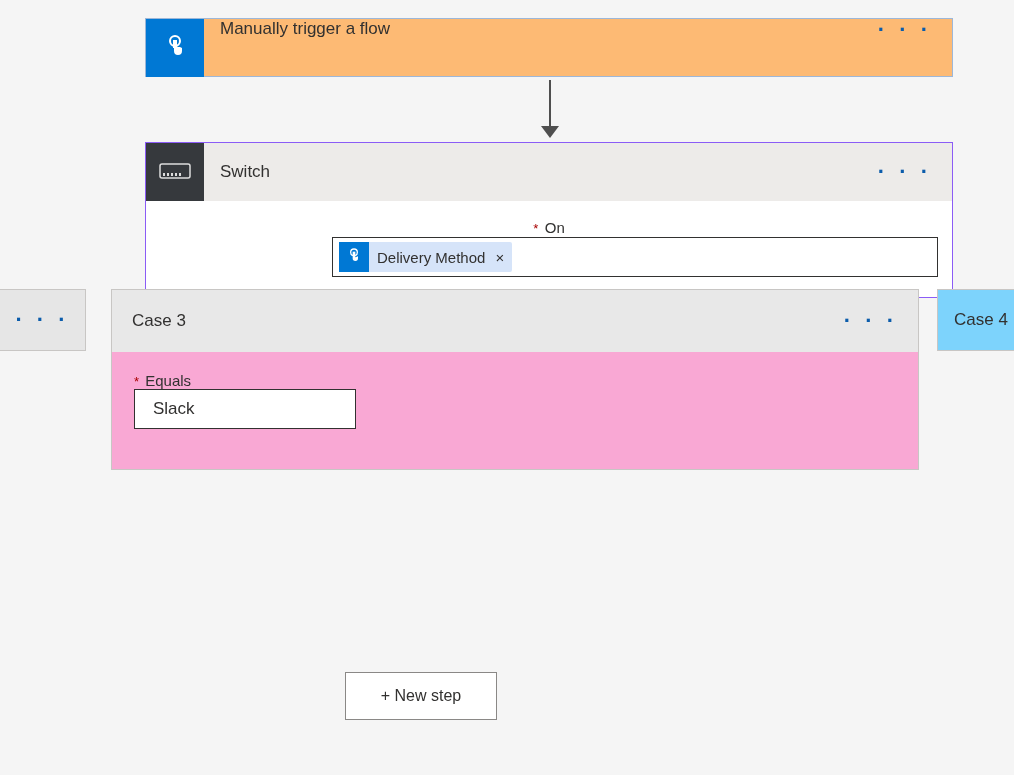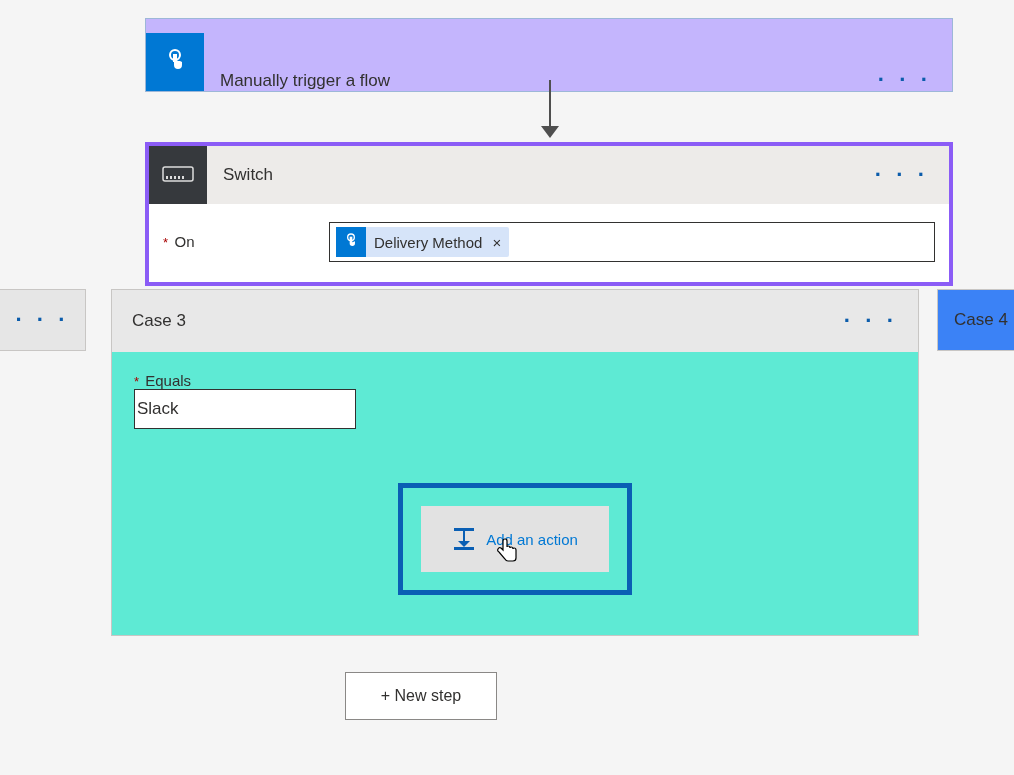--- a/index.html
+++ b/index.html
@@ -11,25 +11,25 @@
     overflow: hidden;
     position: relative;
   }
 
   
   .trigger-card {
     position: absolute;
     left: 145px;
     top: 18px;
     width: 808px;
-    height: 74px;
-    background: #c4b5fd;
+    height: 59px;
+    background: #fdba74;
     border: 1px solid #9db7d8;
     display: flex;
-    align-items: flex-end;
+    align-items: flex-start;
   }
   .trigger-icon-box {
     width: 58px;
     height: 58px;
     background: #0078d4;
     display: flex;
     align-items: center;
     justify-content: center;
     flex-shrink: 0;
   }
@@ -74,21 +74,21 @@
     border-top: 12px solid #4f4f4f;
     margin-top: -2px;
   }
 
   
   .switch-card {
     position: absolute;
     left: 145px;
     top: 142px;
     width: 808px;
-    border: 4px solid #8b5cf6;
+    border: 1px solid #8b5cf6;
     background: #fff;
   }
   .switch-header {
     height: 58px;
     background: #edebe9;
     display: flex;
     align-items: center;
   }
   .switch-icon-box {
     width: 58px;
@@ -101,20 +101,21 @@
   }
   .switch-title {
     margin-left: 16px;
     font-size: 17px;
     color: #323130;
   }
   .switch-body {
     padding: 18px 14px 20px 14px;
     display: flex;
     align-items: center;
+    flex-direction: column;
   }
   .required-star {
     color: #a80000;
     font-size: 13px;
     margin-right: 2px;
   }
   .field-label {
     font-size: 15px;
     color: #323130;
   }
@@ -166,37 +167,37 @@
     display: flex;
     align-items: center;
     justify-content: center;
   }
   .case-next {
     position: absolute;
     right: 0;
     top: 289px;
     width: 77px;
     height: 62px;
-    background: #3b82f6;
+    background: #7dd3fc;
     border: 1px solid #c8c6c4;
     border-right: none;
     display: flex;
     align-items: center;
     padding-left: 16px;
     font-size: 17px;
     color: #323130;
   }
 
   .case-card {
     position: absolute;
     left: 111px;
     top: 289px;
     width: 808px;
     border: 1px solid #c8c6c4;
-    background: #5eead4;
+    background: #f9a8d4;
   }
   .case-header {
     height: 62px;
     background: #e8e8e8;
     display: flex;
     align-items: center;
     padding-left: 20px;
   }
   .case-title {
     font-size: 17px;
@@ -208,21 +209,21 @@
   .equals-label {
     font-size: 15px;
     color: #323130;
     margin-bottom: 0;
   }
   .equals-input {
     width: 222px;
     height: 40px;
     border: 1px solid #323130;
     font-size: 17px;
-    padding: 6px 2px;
+    padding: 6px 18px;
     font-family: inherit;
     color: #323130;
   }
 
   .add-action-wrap {
     margin: 54px auto 0 auto;
     width: 234px;
     border: 5px solid #0a5fb4;
     padding: 18px;
     display: flex;
@@ -346,36 +347,20 @@
   <div class="case-header">
     <div class="case-title">Case 3</div>
     <div class="ellipsis">· · ·</div>
   </div>
   <div class="case-body">
     <div class="equals-label">
       <span class="required-star">*</span>
       <span>Equals</span>
     </div>
     <input class="equals-input" value="Slack" style="">
-    <div class="add-action-wrap">
-      <div class="add-action-btn">
-        <svg class="action-svg" viewBox="0 0 24 22">
-          <rect x="2" y="0" width="20" height="3" fill="#0a5fb4"></rect>
-          <rect x="11" y="3" width="2" height="12" fill="#0a5fb4"></rect>
-          <polygon points="6,13 18,13 12,19" fill="#0a5fb4"></polygon>
-          <rect x="2" y="19" width="20" height="3" fill="#0a5fb4"></rect>
-        </svg>
-        <span class="add-action-label">Add an action</span>
-        <span class="cursor-hand">
-          <svg width="24" height="26" viewBox="0 0 24 26">
-            <path d="M8 3 q-2 0 -2 2 v9 l-2 -2 q-2 -1 -3 1 q-1 2 1 3 l6 7 q1 2 3 2 h5 q3 0 3 -3 v-8 q0 -2 -2 -2 q-1 0 -1 1 q0 -2 -2 -2 q-1 0 -1 1 q0 -2 -2 -2 q-1 0 -1 1 v-6 q0 -2 -2 -2 z" fill="#fff" stroke="#000" stroke-width="1.2"></path>
-          </svg>
-        </span>
-      </div>
-    </div>
   </div>
 </div>
 
 <div class="bottom-buttons">
   <div class="btn">
     <span>+ New step</span>
   </div>
 </div>
 
 </body></html>

